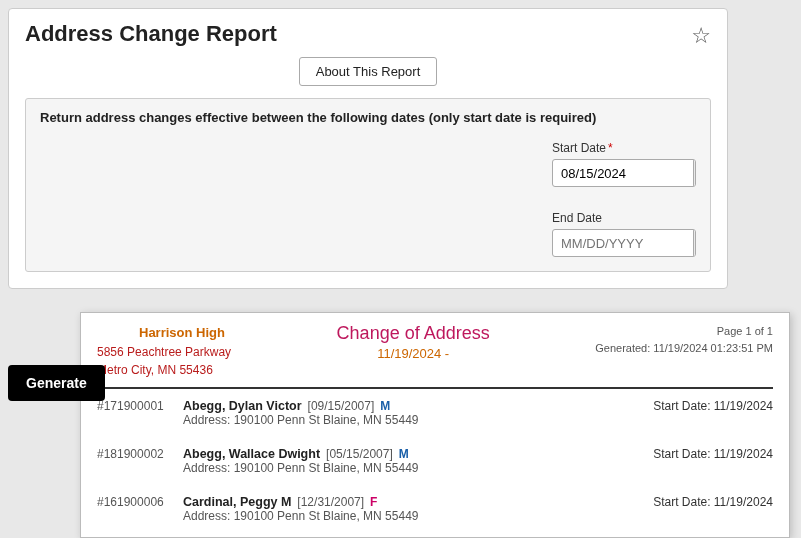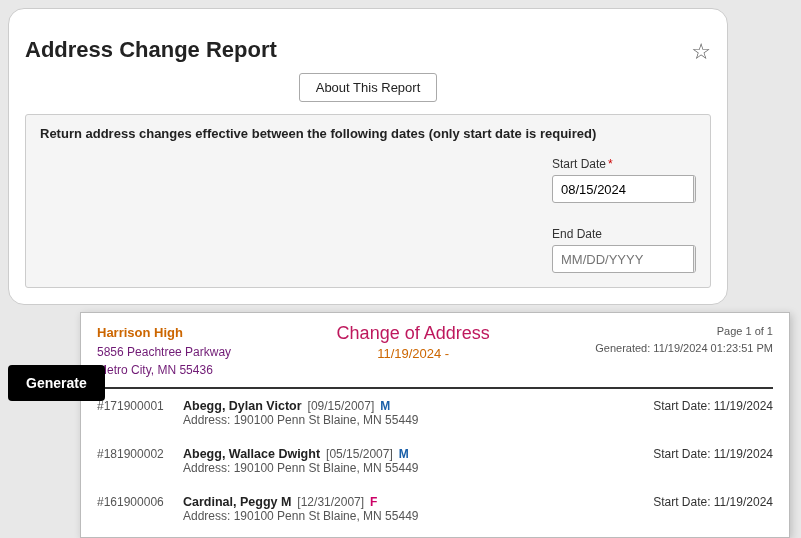--- a/index.html
+++ b/index.html
@@ -12,22 +12,22 @@
       position: relative;
     }
 
     .main-panel {
       position: absolute;
       top: 8px;
       left: 8px;
       width: 720px;
       background: #fff;
       border: 1px solid #ccc;
-      border-radius: 16px;
-      padding: 28px 16px 16px 16px;
+      border-radius: 4px;
+      padding: 12px 16px 16px 16px;
     }
 
     .header-row {
       display: flex;
       justify-content: space-between;
       align-items: flex-start;
       margin-bottom: 8px;
     }
 
     .page-title {
@@ -173,24 +173,25 @@
 
     .report-school-info {
       font-size: 12px;
       line-height: 1.5;
     }
 
     .report-school-name {
       color: #cc6600;
       font-weight: bold;
       font-size: 13px;
+      margin-left: 42px;
     }
 
     .report-school-addr {
-      color: #701a75;
+      color: #b91c1c;
     }
 
     .report-title-block {
       text-align: center;
       flex: 1;
     }
 
     .report-title {
       font-size: 18px;
       font-weight: normal;

